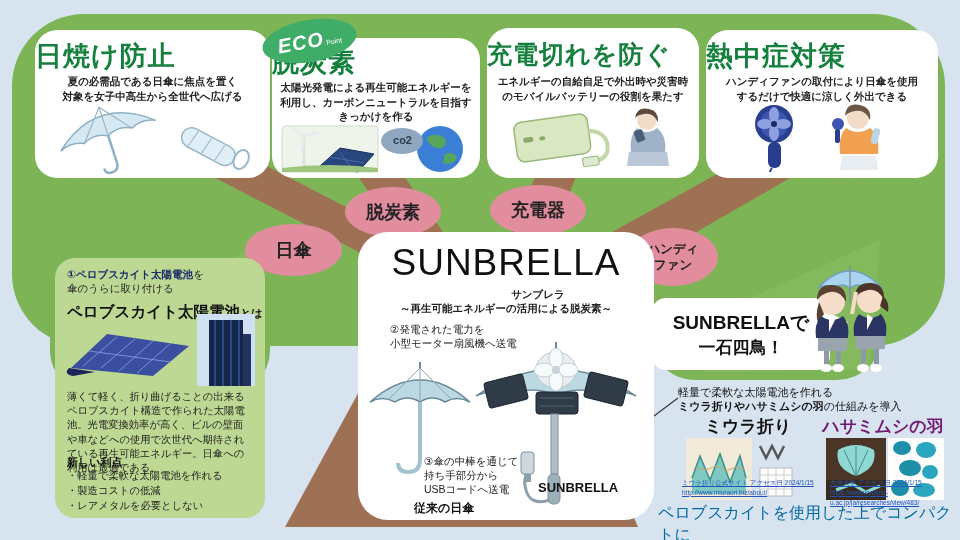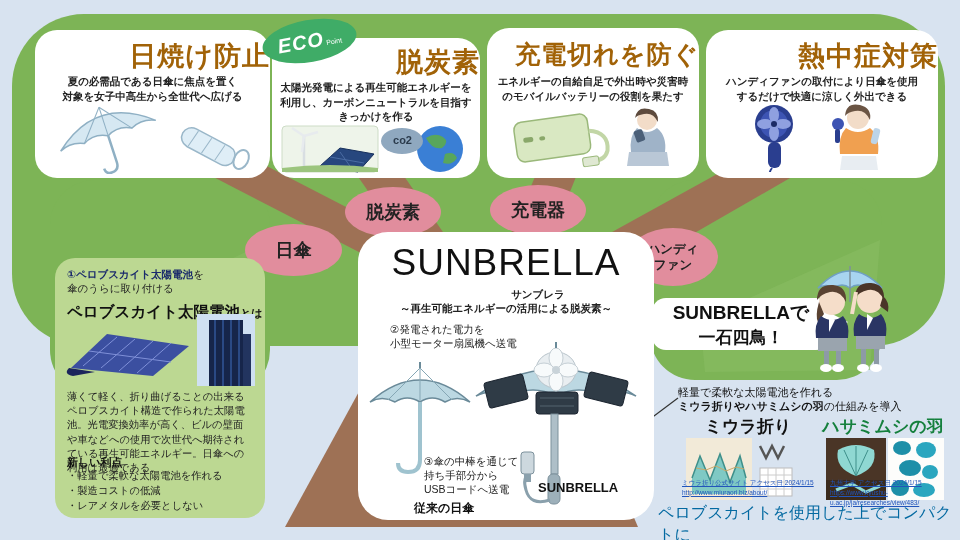--- a/index.html
+++ b/index.html
@@ -1,20 +1,20 @@
 <!DOCTYPE html>
 <html><head>
 <meta charset="utf-8">
 <style>
   html,body{margin:0;padding:0;}
   body{font-family:"Liberation Sans","DejaVu Sans",sans-serif;}
   .canvas{position:relative;width:960px;height:540px;background:#d8e3f0;overflow:hidden;}
   .abs{position:absolute;}
   .card{background:#fff;border-radius:22px;}
-  .card-title{font-weight:bold;color:#a16207;text-align:right;letter-spacing:1px;}
+  .card-title{font-weight:bold;color:#15803d;text-align:left;letter-spacing:1px;}
   .card-desc{font-size:10.5px;line-height:1.4;color:#222;text-align:center;white-space:pre-line;font-weight:bold;}
   .pre{white-space:pre-line;}
   .oval{background:#e18d9d;border-radius:50%;display:flex;align-items:center;justify-content:center;
         font-weight:bold;color:#222;text-align:center;}
   .panel{background:#bcd892;border-radius:20px;}
   .tiny-link{font-size:6.5px;color:#2255bb;text-decoration:underline;line-height:1.5;}
   .ann{font-size:10.5px;color:#222;line-height:1.35;font-weight:bold;}
   .bubble{background:#fff;border-radius:14px;display:flex;flex-direction:column;align-items:center;justify-content:center;}
   .bubble-tail{width:0;height:0;border-top:10px solid transparent;border-bottom:14px solid transparent;border-left:20px solid #fff;}
   svg{display:block;}
@@ -234,21 +234,21 @@
       </g>
     </svg>
 
     <div class="abs pre ann" style="left:66px;top:222px;font-weight:normal;">③傘の中棒を通じて
 持ち手部分から
 USBコードへ送電</div>
     <div class="abs" style="left:56px;top:268px;font-size:12px;font-weight:bold;color:#111;">従来の日傘</div>
     <div class="abs" style="left:180px;top:248px;font-size:13px;font-weight:bold;color:#111;">SUNBRELLA</div>
   </div>
 
-  <div class="abs bubble" style="left:652px;top:298px;width:178px;height:52px;">
+  <div class="abs bubble" style="left:652px;top:298px;width:178px;height:72px;">
     <span style="font-weight:bold;font-size:19px;color:#111;">SUNBRELLAで</span>
     <span style="font-weight:bold;font-size:17px;color:#111;">一石四鳥！</span>
   </div>
   <div class="abs bubble-tail" style="left:828px;top:312px;"></div>
 
   <svg class="abs" style="left:788px;top:258px;" width="120" height="116" viewBox="0 0 120 116">
     <path d="M30,30 Q62,-4 94,30 Q86,25 78,30 Q70,24 62,30 Q54,24 46,30 Q38,25 30,30 Z" fill="#a8d4f0" stroke="#6f9fc4" stroke-width="1.5"></path>
     <line x1="62" y1="8" x2="62" y2="44" stroke="#7d919c" stroke-width="1.5"></line>
     <g>
       <circle cx="44" cy="44" r="13" fill="#f5ddc9"></circle>
@@ -275,21 +275,21 @@
       <ellipse cx="88" cy="110" rx="6" ry="4" fill="#fff"></ellipse>
       <line x1="68" y1="34" x2="64" y2="56" stroke="#f5ddc9" stroke-width="4"></line>
     </g>
   </svg>
 
   <div class="abs" style="left:678px;top:385px;font-size:11px;color:#111;">軽量で柔軟な太陽電池を作れる</div>
   <div class="abs" style="left:678px;top:399px;font-size:11px;color:#111;">
     <span style="font-weight:bold;">ミウラ折りやハサミムシの羽</span><span>の仕組みを導入</span>
   </div>
   <div class="abs" style="left:688px;top:415px;width:120px;text-align:center;font-size:17px;font-weight:bold;color:#111;">ミウラ折り</div>
-  <div class="abs" style="left:818px;top:415px;width:130px;text-align:center;font-size:17px;font-weight:bold;color:#15803d;">ハサミムシの羽</div>
+  <div class="abs" style="left:818px;top:415px;width:130px;text-align:center;font-size:17px;font-weight:bold;color:#701a75;">ハサミムシの羽</div>
 
   <svg class="abs" style="left:686px;top:438px;" width="120" height="62" viewBox="0 0 120 62">
     <rect x="0" y="0" width="66" height="62" fill="#f2ead8"></rect>
     <path d="M6,40 L14,18 L24,42 L34,16 L44,44 L54,18 L60,40 L60,56 L6,56 Z" fill="#7fc9c4"></path>
     <path d="M6,40 L14,18 L24,42 L34,16 L44,44 L54,18 L60,40" fill="none" stroke="#3e8f8a" stroke-width="1.5"></path>
     <path d="M10,30 L20,32 L30,28 L40,33 L50,29 L58,31" fill="none" stroke="#c9a96a" stroke-width="1"></path>
     <path d="M74,8 L80,20 L86,8 L92,20 L98,8" fill="none" stroke="#555" stroke-width="2.5"></path>
     <rect x="74" y="30" width="32" height="28" fill="#fff" stroke="#bbb"></rect>
     <line x1="74" y1="37" x2="106" y2="37" stroke="#ccc"></line>
     <line x1="74" y1="44" x2="106" y2="44" stroke="#ccc"></line>

